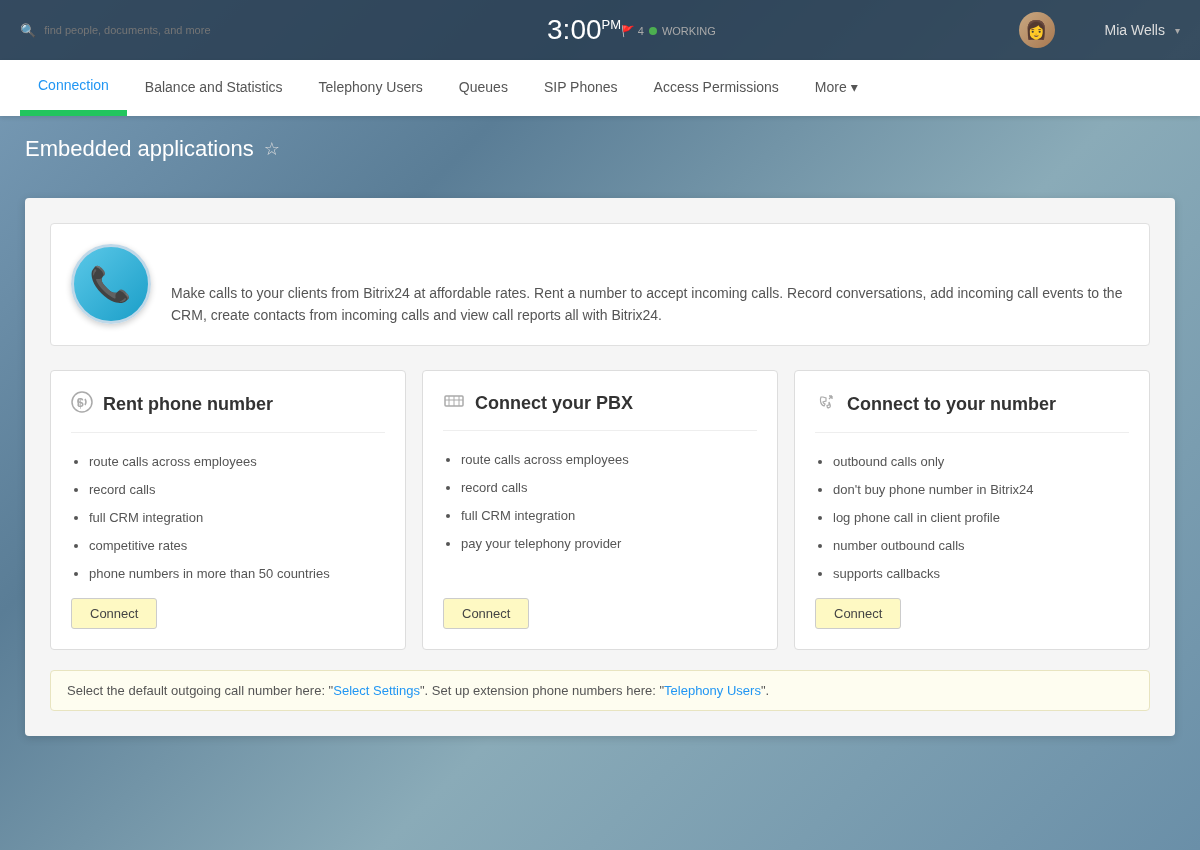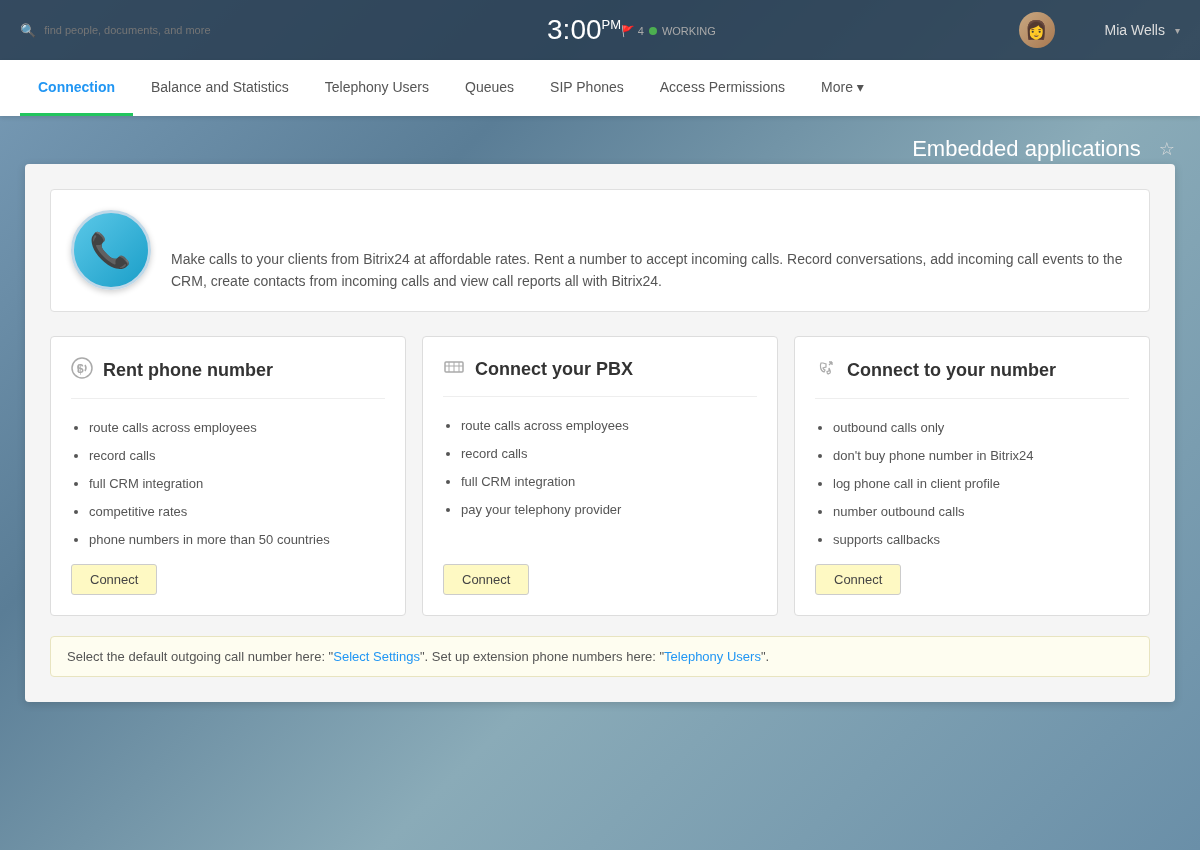--- a/index.html
+++ b/index.html
@@ -120,40 +120,39 @@
       padding: 0 18px;
       font-size: 14px;
       color: #555;
       cursor: pointer;
       border-bottom: 3px solid transparent;
       white-space: nowrap;
       text-decoration: none;
     }
     .nav-item.active {
       color: #2196f3;
-      border-bottom: 3px solid #22c55e;
-      font-weight: 700;
+      border-bottom: 6px solid #22c55e;
+      font-weight: 400;
     }
     .nav-item.more { color: #555; }
 
     
     .page {
       position: relative;
       z-index: 5;
       padding: 20px 25px;
     }
     .page-title {
       font-size: 22px;
       color: #fff;
       font-weight: 300;
       display: flex;
       align-items: center;
-      gap: 18px;
-      margin-bottom: 2px;
-      justify-content: flex-end;
+      gap: 10px;
+      margin-bottom: 36px;
     }
     .star-icon { color: #ddd; font-size: 18px; }
 
     
     .main-card {
       background: #f5f5f5;
       border-radius: 4px;
       padding: 25px;
       box-shadow: 0 2px 8px rgba(0,0,0,0.15);
     }

